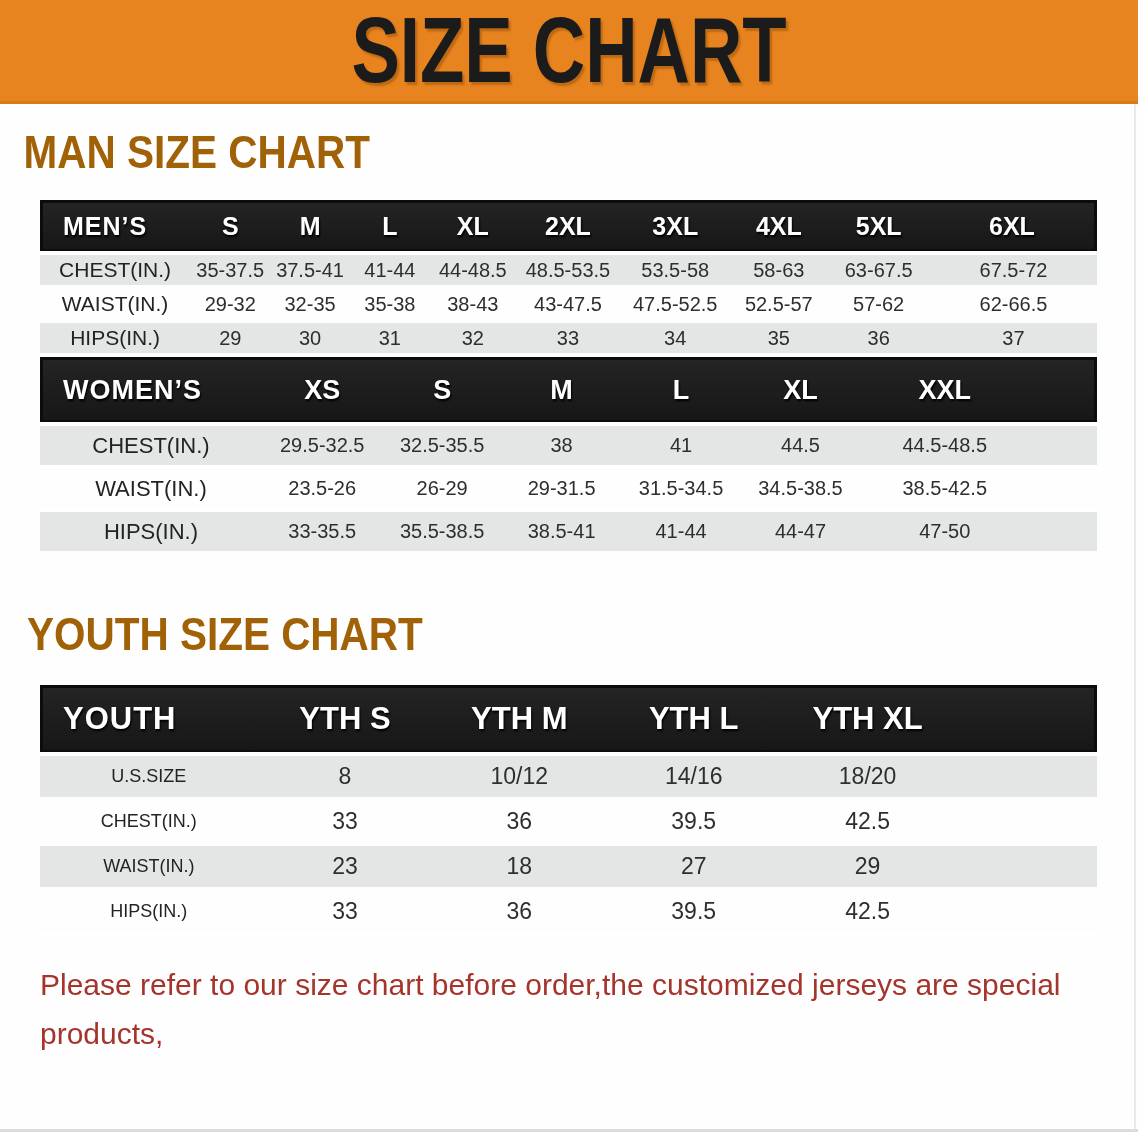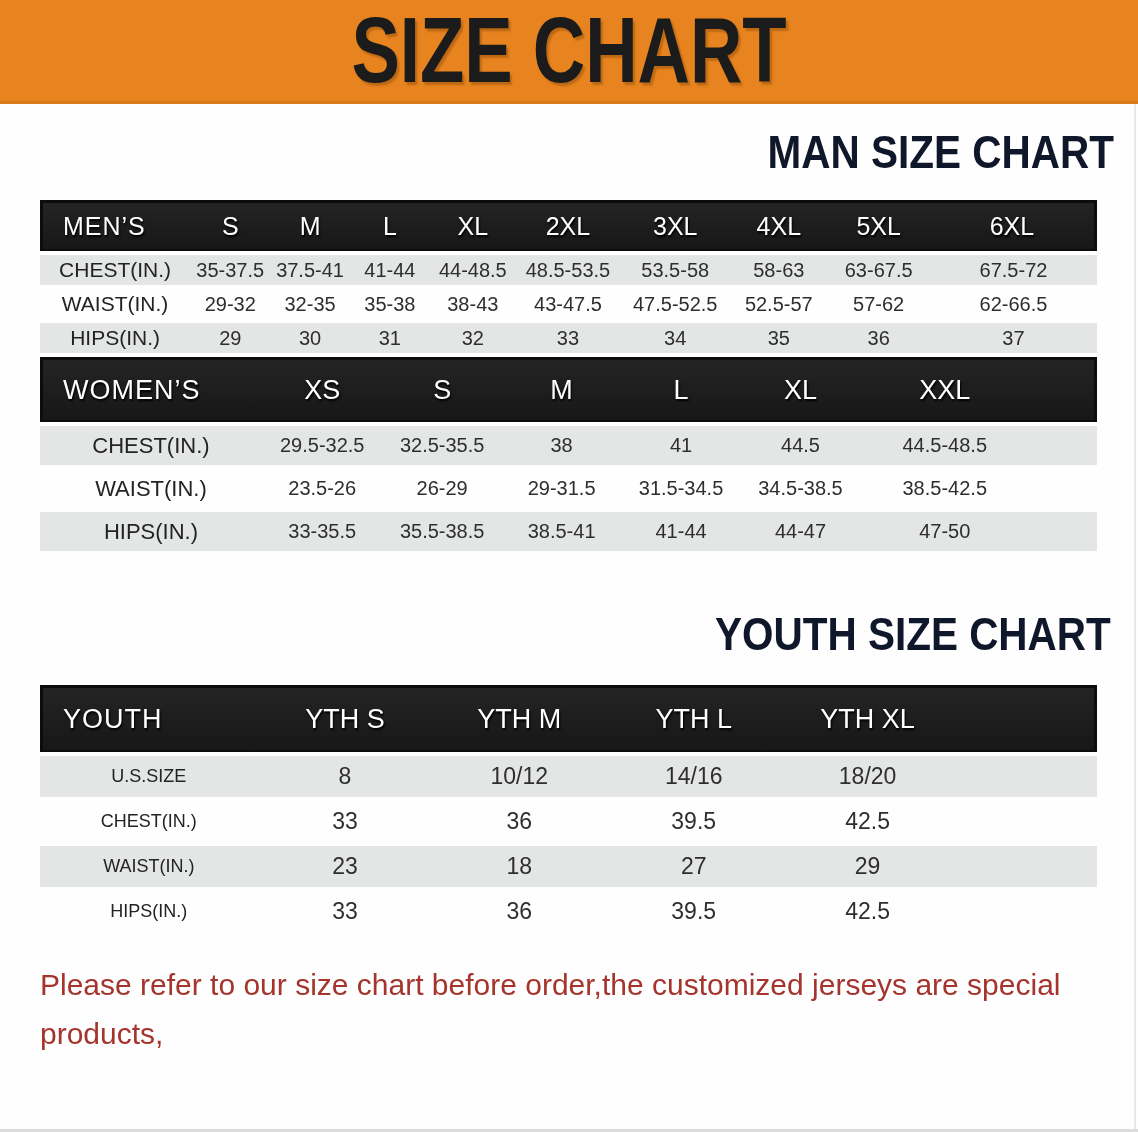--- a/index.html
+++ b/index.html
@@ -25,38 +25,38 @@
     display:inline-block;
     font-size:93px;font-weight:800;line-height:1;
     color:#1b1b1b;letter-spacing:0px;
     transform:scaleX(0.78);transform-origin:center;
     text-shadow:3px 3px 2px rgba(110,55,0,0.35);
     white-space:nowrap;
   }
 
   
   .section-title{
-    text-align:right;margin:0;line-height:1;color:#0f172a;
+    text-align:left;margin:0;line-height:1;color:#a16207;
   }
   .section-title .condensed{
     display:inline-block;font-weight:800;font-size:46px;
     transform:scaleX(0.88);transform-origin:center;white-space:nowrap;
   }
   .sec-men   .section-title{padding-top:25px;padding-bottom:25px;}
   .sec-women .section-title{padding-top:37px;padding-bottom:27px;}
   .sec-youth .section-title{padding-top:56px;padding-bottom:28px;}
 
   
   table.size-table{
     width:1057px;margin-left:40px;
     border-collapse:separate;border-spacing:0;table-layout:fixed;
   }
   thead th{
     background:linear-gradient(#242424,#171717);
-    color:#ffffff;font-weight:400;text-align:center;
+    color:#ffffff;font-weight:700;text-align:center;
     border-top:3px solid #0c0c0c;border-bottom:2px solid #0c0c0c;
     text-shadow:1px 2px 2px #000;
     padding:0;white-space:nowrap;
   }
   thead th.corner{
     text-align:left;padding-left:20px;font-size:31px;letter-spacing:1px;
   }
   thead th:first-child{border-left:3px solid #0c0c0c;}
   thead th:last-child{border-right:3px solid #0c0c0c;}
   tbody td{
@@ -66,21 +66,21 @@
   tbody tr:first-child td{border-top:4px solid #ffffff;}
   tbody tr:nth-child(odd) td{background:#E4E6E6;}
   tbody td.row-label{color:#232323;}
 
   .t-men   thead th{height:46px;font-size:25px;}
   .t-men   tbody td{height:30px;font-size:20px;}
   .t-men   tbody td.row-label{font-size:21px;}
   .t-women thead th{height:60px;font-size:27px;}
   .t-women tbody td{height:39px;font-size:20px;}
   .t-women tbody td.row-label{font-size:22px;}
-  .t-youth thead th{height:62px;font-size:27px;}
+  .t-youth thead th{height:62px;font-size:31px;}
   .t-youth tbody td{height:41px;font-size:23px;}
   .t-youth tbody td.row-label{font-size:18px;}
 
   
   .disclaimer{margin:24px 20px 0 40px;}
   .disclaimer p{
     margin:0;padding:0;
     font-size:30px;line-height:49px;color:#A5342C;
     letter-spacing:0px;
   }

